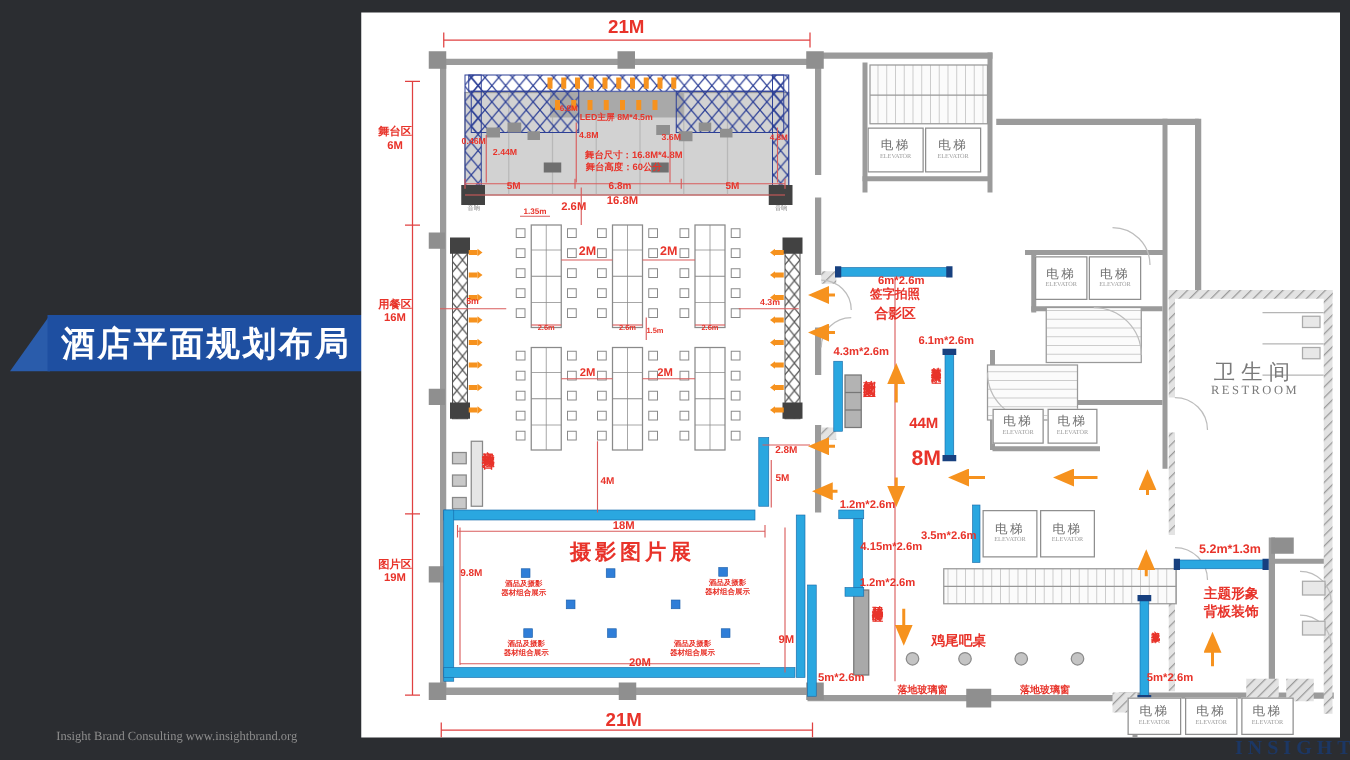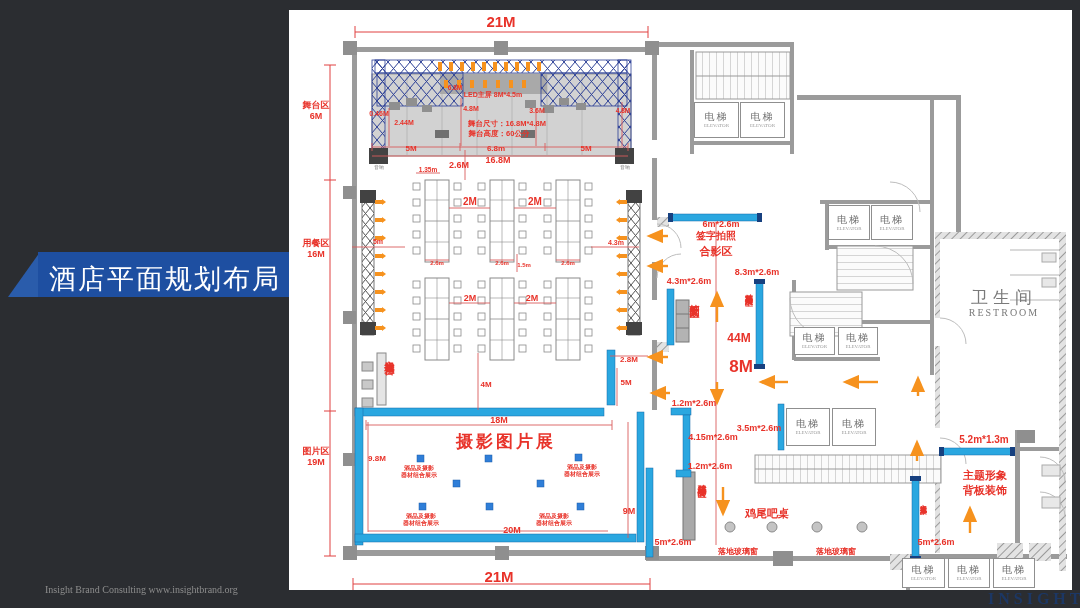--- a/index.html
+++ b/index.html
@@ -2,21 +2,21 @@
 <html><head>
 <meta charset="utf-8">
 <style>
   html,body{margin:0;padding:0;background:#1e2023;}
   .stage-root{position:relative;width:1080px;height:608px;background:#2b2d31;overflow:hidden;
     font-family:"Liberation Sans",sans-serif;}
   
   .banner-tri{position:absolute;left:8px;top:252px;width:0;height:0;
     border-bottom:45px solid #2a5cab;border-left:32px solid transparent;}
   .banner{position:absolute;left:38px;top:252px;width:258px;height:45px;background:#1e4fa1;
-    color:#fff;font-size:27px;font-weight:normal;letter-spacing:2px;display:flex;align-items:flex-end;
+    color:#fff;font-size:27px;font-weight:bold;letter-spacing:2px;display:flex;align-items:center;
     padding-left:11px;box-sizing:border-box;white-space:nowrap;}
   .company-cn{position:absolute;left:44px;top:561px;font-family:"Liberation Serif",serif;
     font-size:17px;font-weight:bold;color:#a6a6a6;letter-spacing:1px;}
   .company-en{position:absolute;left:45px;top:584px;font-family:"Liberation Serif",serif;
     font-size:10px;color:#8d8d8d;}
   .watermark{position:absolute;left:988px;top:590px;font-family:"Liberation Serif",serif;
     font-weight:bold;font-size:16px;color:#1c3764;letter-spacing:4px;}
   
   .plan{position:absolute;left:289px;top:10px;width:783px;height:580px;background:#ffffff;}
   .plan svg{position:absolute;left:0;top:0;}
@@ -417,21 +417,21 @@
     <div class="L" style="left:148px;top:250px;font-size:6px">2.6m</div>
     <div class="L" style="left:213px;top:250px;font-size:6px">2.6m</div>
     <div class="L" style="left:279px;top:250px;font-size:6px">2.6m</div>
     <div class="L" style="left:235px;top:252px;font-size:6px">1.5m</div>
 
     <div class="L" style="left:432px;top:209px;font-size:9px">6m*2.6m</div>
     <div class="L" style="left:427px;top:220px;font-size:10px">签字拍照</div>
     <div class="L" style="left:427px;top:235px;font-size:11px">合影区</div>
     <div class="L" style="left:400px;top:266px;font-size:9px">4.3m*2.6m</div>
     <div class="Lv" style="left:400px;top:286px;font-size:10px">签到受勋区</div>
-    <div class="L" style="left:468px;top:257px;font-size:9px">8.3m*2.6m</div>
+    <div class="L" style="left:468px;top:257px;font-size:9px">6.1m*2.6m</div>
     <div class="Lv" style="left:455px;top:277px;font-size:8px">精英场景展示区</div>
     <div class="L" style="left:450px;top:321px;font-size:12px">44M</div>
     <div class="L" style="left:452px;top:347px;font-size:17px">8M</div>
     <div class="L" style="left:340px;top:345px;font-size:8px">2.8M</div>
     <div class="L" style="left:337px;top:368px;font-size:8px">5M</div>
 
     <div class="Lv" style="left:95px;top:343px;font-size:10px">音视频控台</div>
     <div class="L" style="left:197px;top:370px;font-size:8px">4M</div>
 
     <div class="L" style="left:210px;top:405px;font-size:9px">18M</div>

